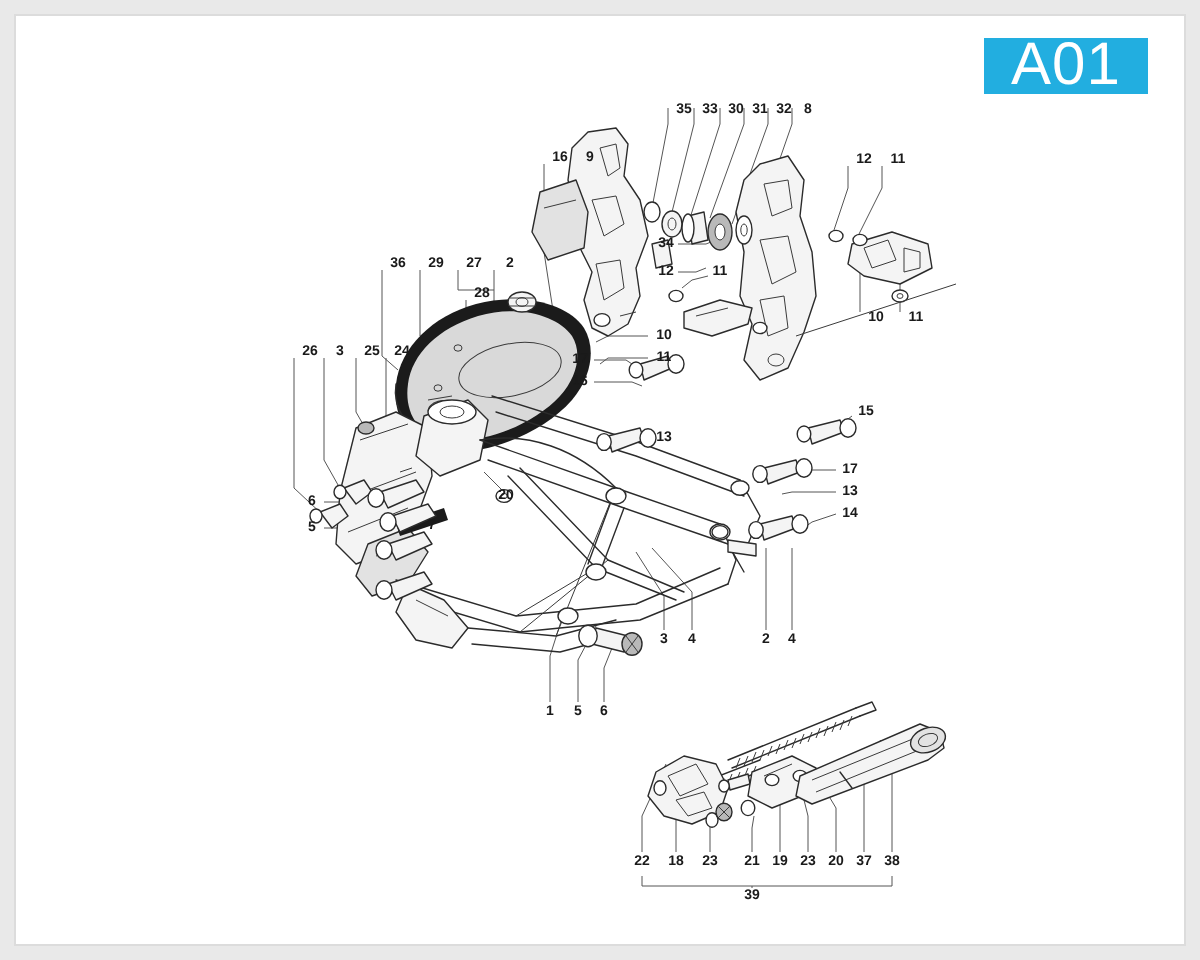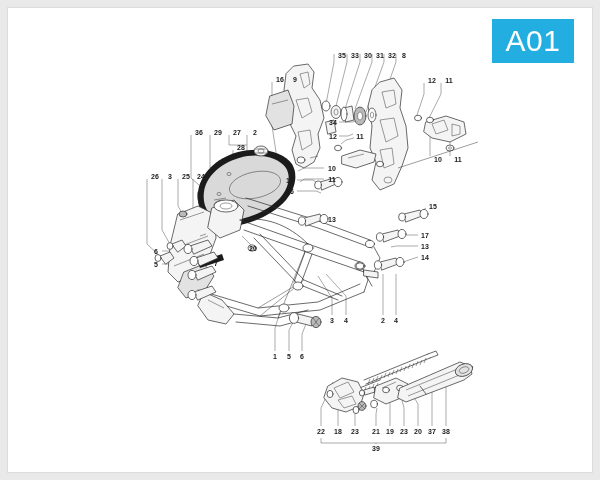--- a/index.html
+++ b/index.html
@@ -35,21 +35,21 @@
     left: 0;
     top: 0;
     width: 584px;
     height: 464px;
   }
   #badge {
     position: absolute;
     left: 492px;
     top: 19px;
     width: 82px;
-    height: 44px;
+    height: 28px;
     background: #22aee0;
     display: flex;
     align-items: center;
     justify-content: center;
     z-index: 20;
   }
   #badge-text {
     color: #ffffff;
     font-family: "Liberation Sans", sans-serif;
     font-size: 30px;

